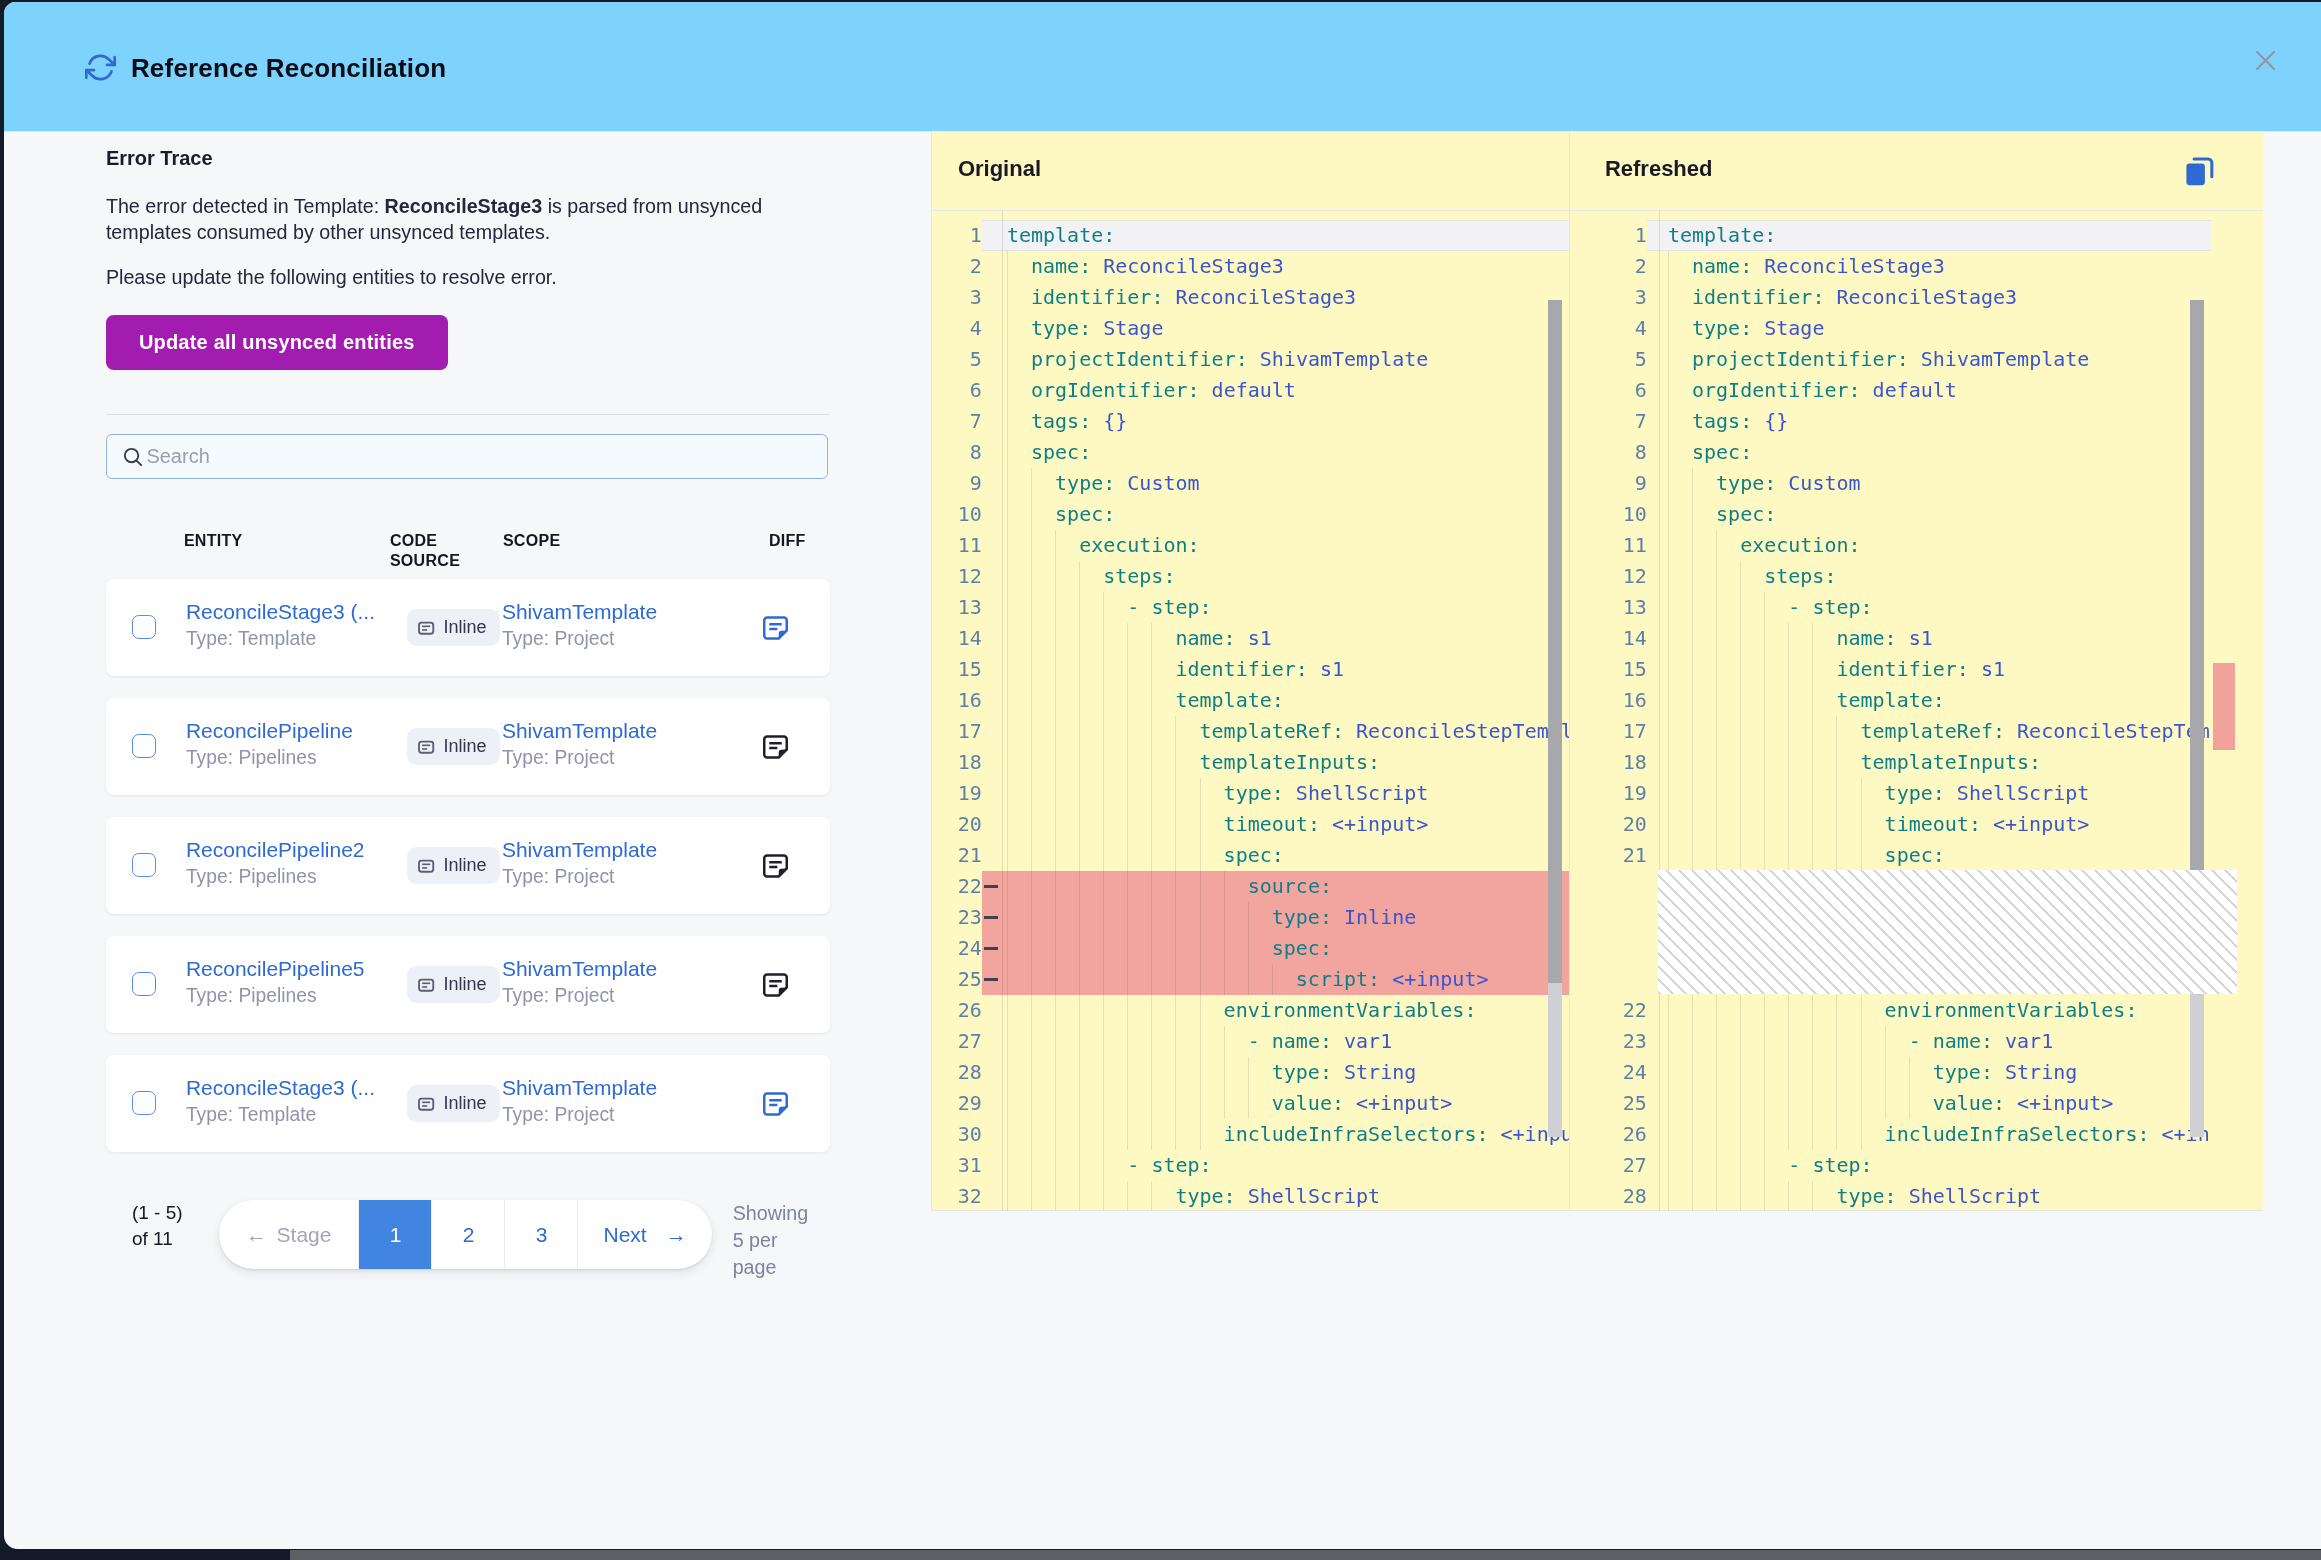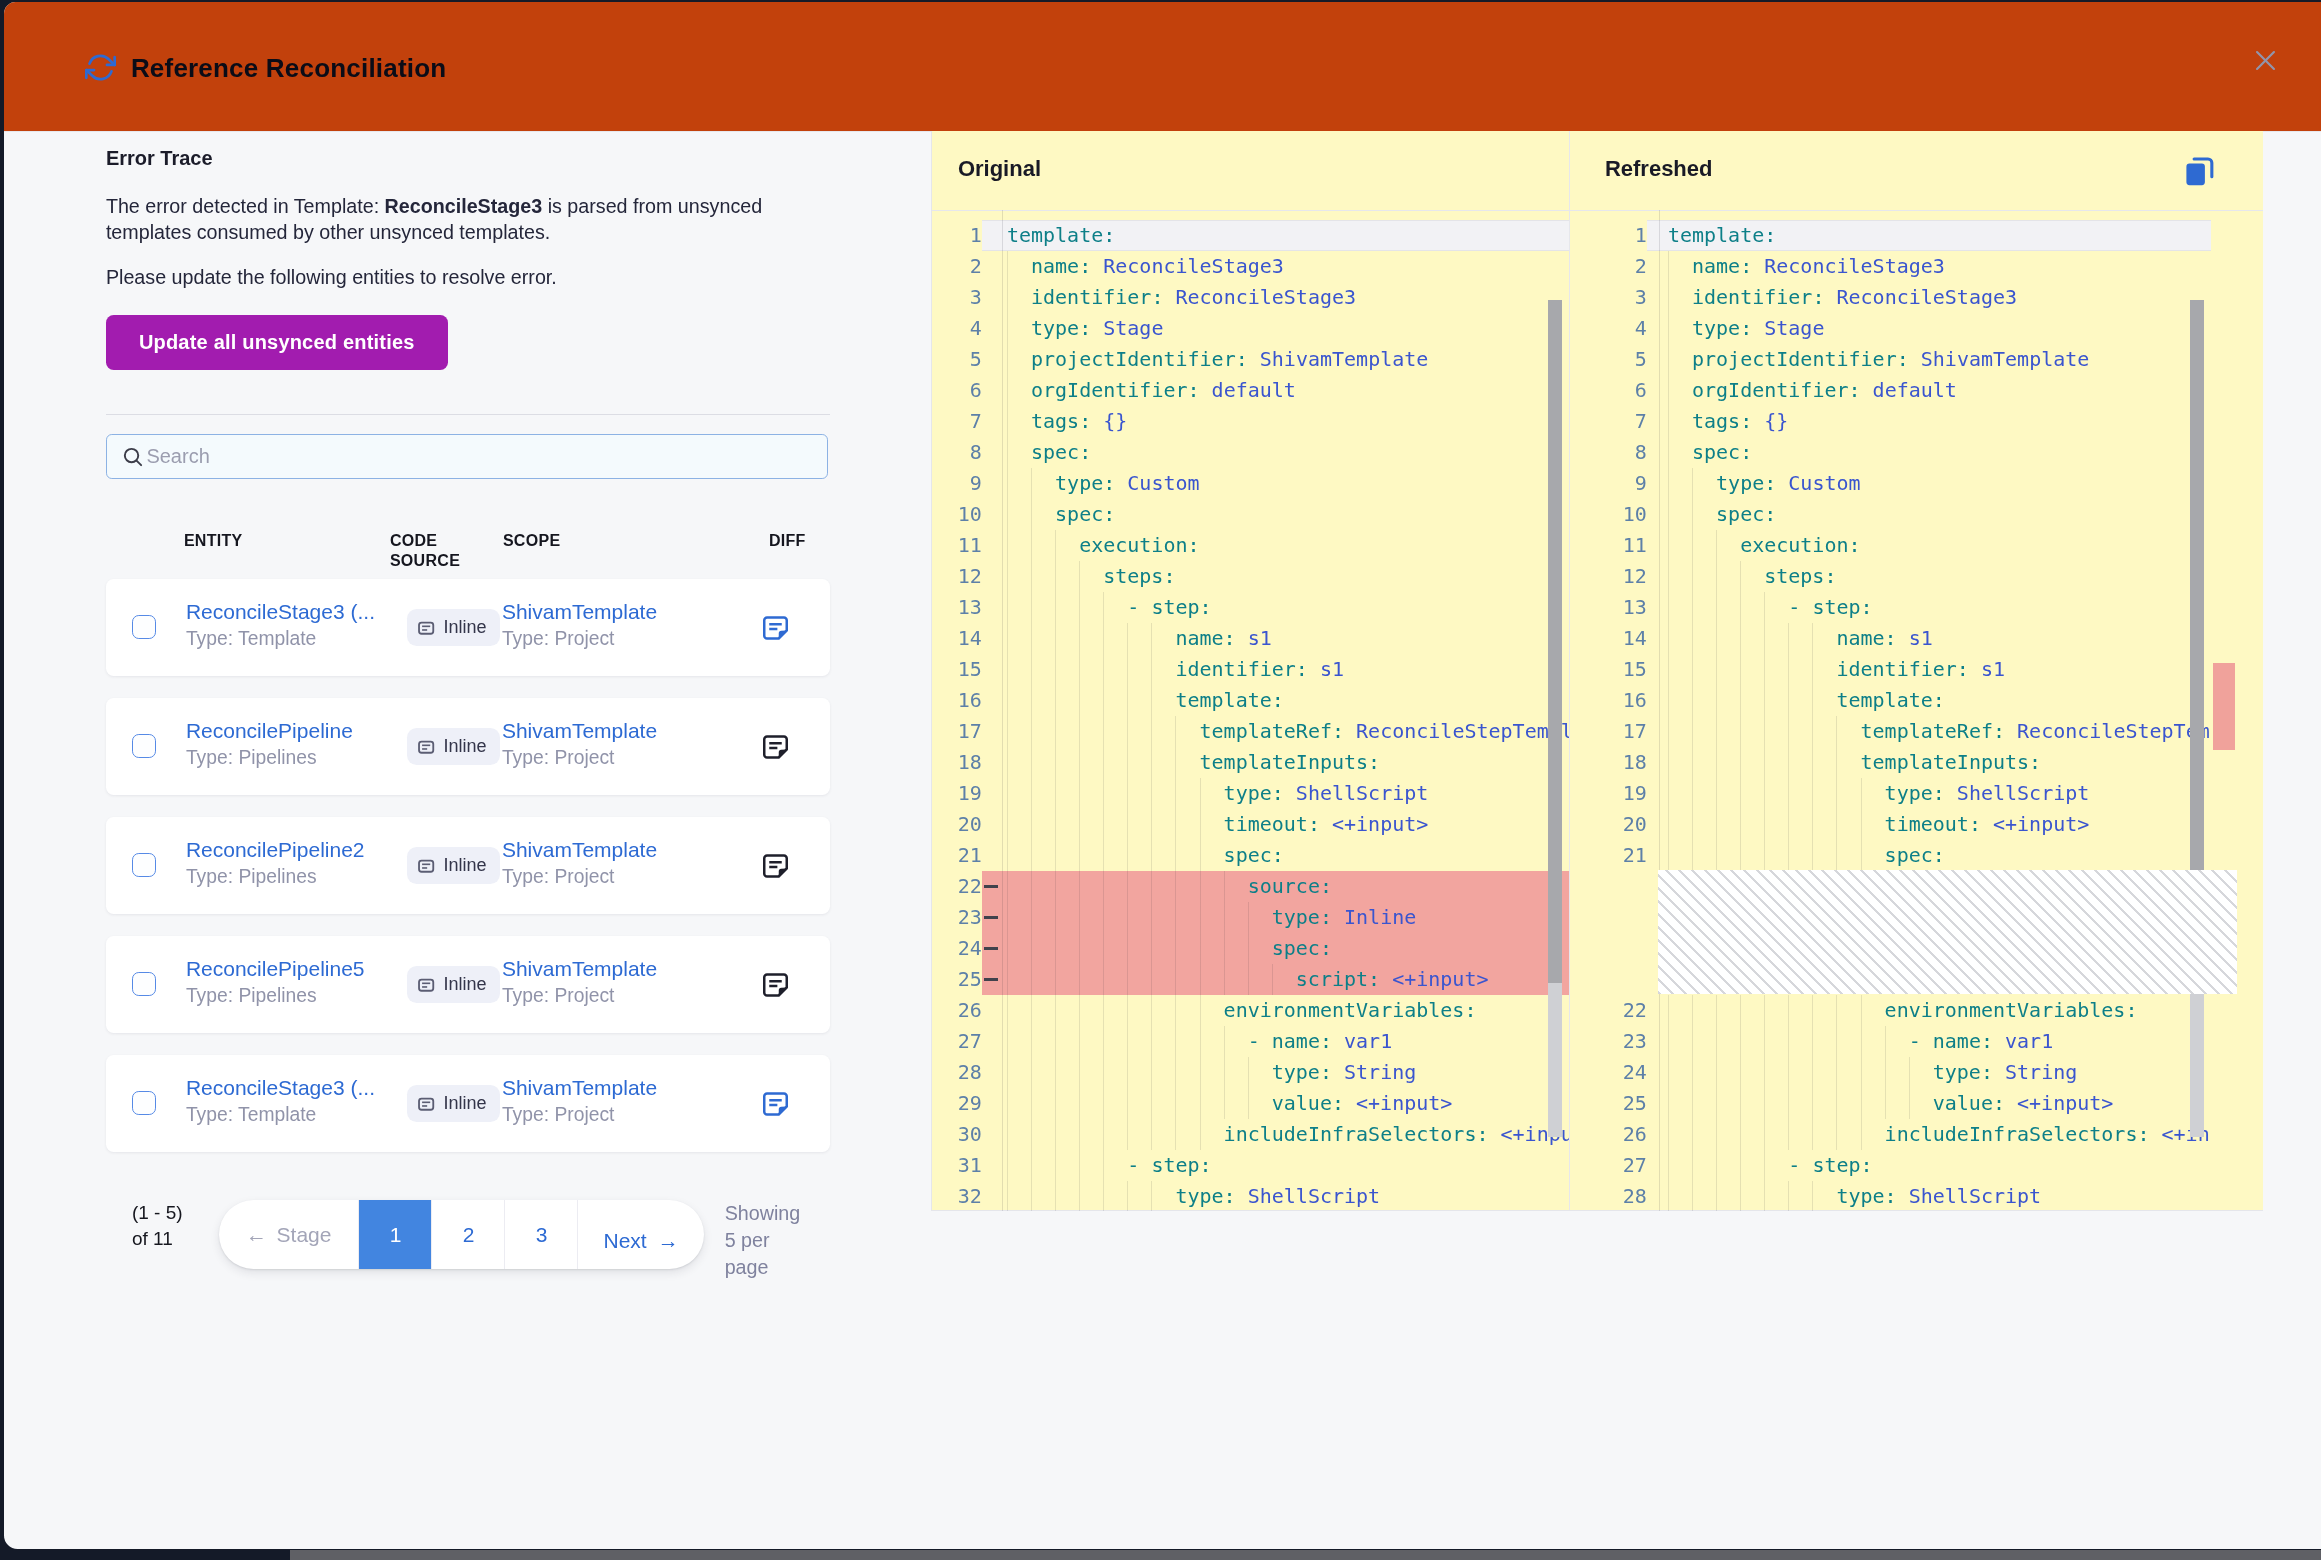--- a/index.html
+++ b/index.html
@@ -2,21 +2,21 @@
 <html><head>
 <meta charset="utf-8">
 <style>
   html,body{margin:0;padding:0;}
   body{width:2321px;height:1560px;background:#141a28;position:relative;overflow:hidden;
        font-family:"Liberation Sans",sans-serif;-webkit-font-smoothing:antialiased;}
   .underlay-scrollbar{position:absolute;left:290px;right:0;bottom:0;height:9.7px;background:#5f6065;}
   .modal{position:absolute;left:3.9px;top:1.9px;width:2317px;height:1547px;background:#f6f7f9;
          border-radius:11.6px 0 0 13.5px;overflow:hidden;}
   
-  .topbar{position:absolute;left:0;top:0;width:100%;height:129px;background:#c2410c;border-bottom:1px solid #e7e8ee;}
+  .topbar{position:absolute;left:0;top:0;width:100%;height:129px;background:#7dd3fc;border-bottom:1px solid #e7e8ee;}
   .topbar .ticon{position:absolute;left:81px;top:50px;width:31px;height:31px;}
   .topbar h1{position:absolute;left:127px;top:51px;margin:0;font-size:26px;font-weight:700;color:#0b0c17;letter-spacing:0.2px;}
   .closebtn{position:absolute;left:2242px;top:39px;width:39px;height:39px;display:flex;align-items:center;justify-content:center;cursor:pointer;background:none;border:none;padding:0;}
   
   .lpanel{position:absolute;left:102px;top:145px;width:724px;}
   .lpanel h2{margin:0;font-size:20px;font-weight:700;color:#1b1c2a;}
   .desc{margin:23px 0 0 0;width:687px;font-size:19.7px;line-height:26px;color:#24263a;}
   .desc b{font-weight:700;}
   .inst{margin:19.3px 0 0 0;font-size:19.7px;line-height:26px;color:#24263a;}
   .updbtn{margin-top:25px;height:55px;padding:0 33px;background:#a21caf;color:#ffffff;font-family:"Liberation Sans",sans-serif;
@@ -43,21 +43,21 @@
   .diffic.blue{color:#2e6ad2;} .diffic.dark{color:#1e1f2b;}
   
   .pagwrap{display:flex;margin-top:48px;align-items:flex-start;}
   .range{width:64px;margin-left:26px;font-size:19px;color:#16171f;line-height:26px;}
   .pill{margin-left:23px;display:flex;height:69px;background:#fff;border-radius:35px;overflow:hidden;
         box-shadow:0 3.9px 9.7px rgba(40,41,61,.10),0 1px 1.9px rgba(96,97,112,.16);}
   .pitem{display:flex;align-items:center;justify-content:center;font-size:21px;border-right:1px solid #ececf2;cursor:pointer;}
   .prev{padding:0 27px;color:#a3a5b8;gap:9.7px;}
   .pg{width:72px;color:#2d6ad3;}
   .pg.active{background:#4285e0;color:#fff;}
-  .next{padding:16px 25px;color:#2d6ad3;gap:11px;border-right:none;align-items:flex-end;}
+  .next{padding:16px 25px;color:#2d6ad3;gap:19px;border-right:none;}
   .showing{margin-left:21px;width:87px;font-size:19.7px;color:#7f829e;line-height:27px;}
   
   .diffwrap{position:absolute;left:927px;top:129px;width:1332px;height:1080px;background:#fef9c3;
             border-left:1px solid #e5e6eb;border-bottom:1px solid #e5e6eb;box-sizing:border-box;}
   .dhead{position:absolute;left:0;top:0;width:100%;height:79px;border-bottom:1px solid #e6e7ec;}
   .dtitle{position:absolute;top:25px;font-size:22px;font-weight:700;color:#191a26;}
   .dt-orig{left:26px;} .dt-refr{left:673px;}
   .copybtn{position:absolute;left:1249px;top:21px;width:37px;height:37px;background:none;border:none;padding:0;cursor:pointer;}
   .vline{position:absolute;left:637px;top:0;bottom:0;width:1px;background:#e6e7ec;}
   .codebox{position:absolute;top:79px;height:1001px;overflow:hidden;}

